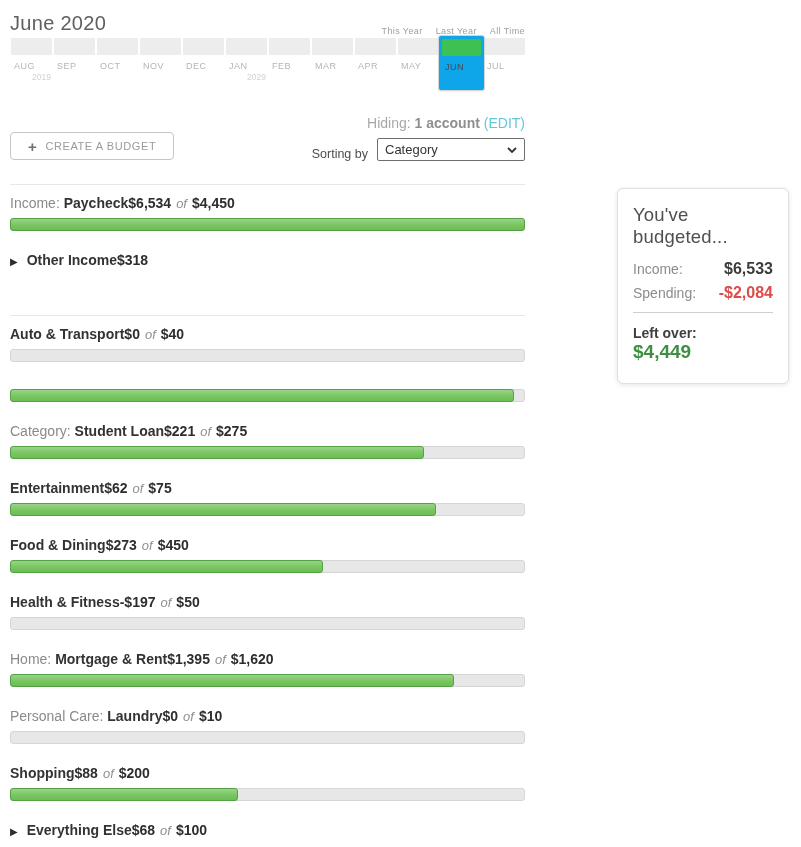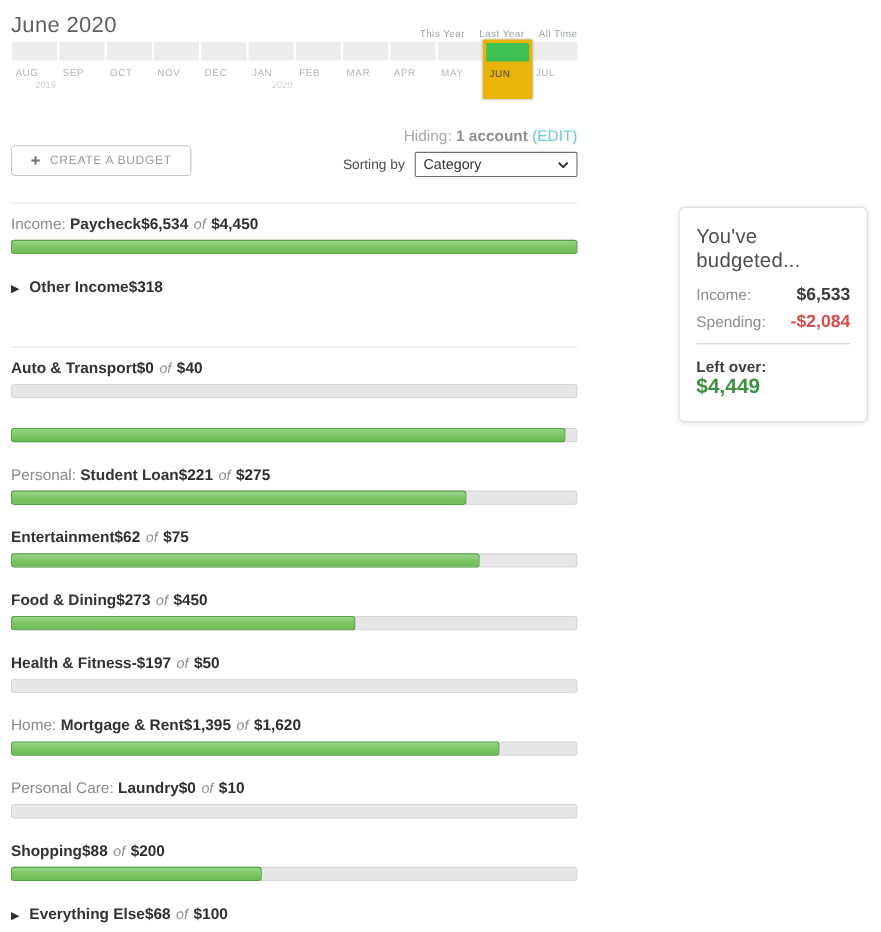--- a/index.html
+++ b/index.html
@@ -12,37 +12,37 @@
   .period-links { position: absolute; right: 0; top: 26px; display: flex; gap: 13px;
     font-size: 9px; color: #9aa2a2; letter-spacing: .4px; }
   .period-links span { cursor: pointer; }
 
   
   .timeline { display: flex; margin-top: 3px; height: 50px; align-items: flex-start; position: relative; }
   .m-cell { width: 43px; flex: 0 0 auto; padding: 0 1px; }
   .m-bar { height: 17px; background: #ededed; border-radius: 1px; }
   .m-label { margin-top: 6px; font-size: 9px; letter-spacing: .5px; color: #b5b5b5; padding-left: 3px; }
   .m-year { font-size: 8.5px; color: #d2d2d2; padding-left: 3px; margin-top: 1px; margin-left: 18px; }
-  .m-cell.selected { background: #eab308; border: 1px solid #d6d6d6; border-radius: 3px;
+  .m-cell.selected { background: #0ea5e9; border: 1px solid #d6d6d6; border-radius: 3px;
     padding: 3px 3px 18px 3px; margin: -3px -2px 0 -2px; width: 47px; position: relative; z-index: 2;
     box-shadow: 0 1px 2px rgba(0,0,0,.06); }
   .m-cell.selected .m-bar { background: #3ec153; }
   .m-cell.selected .m-label { color: #4a4a4a; }
 
   
   .controls { margin-top: 27px; display: flex; justify-content: space-between; align-items: flex-start; }
   .create-btn { margin-top: 17px; height: 28px; padding: 0 17px; background: #fff;
     border: 1px solid #c6c6c6; border-radius: 4px; font-family: inherit;
     font-size: 11px; letter-spacing: .6px; color: #9b9b9b; cursor: pointer; display: inline-flex; align-items: center; }
   .create-btn .plus { font-size: 15px; font-weight: 700; color: #6f6f6f; margin-right: 8px; line-height: 1; }
   .right-controls { text-align: right; }
   .hiding { font-size: 14px; color: #a8a8a8; }
   .hiding b { color: #8f8f8f; }
   .hiding a { color: #66c6dd; text-decoration: none; cursor: pointer; }
-  .sorting { margin-top: 7px; display: flex; align-items: center; justify-content: flex-end; }
+  .sorting { margin-top: 7px; display: flex; align-items: flex-end; justify-content: flex-end; }
   .sorting-label { font-size: 12.5px; color: #4d4d4d; margin-right: 9px; }
   .select-wrap { position: relative; }
   .select-wrap select { -webkit-appearance: none; appearance: none; width: 148px; height: 23px;
     border: 1px solid #6e6e6e; border-radius: 2px; background: #fff; font-family: inherit;
     font-size: 13px; color: #333; padding: 0 22px 0 7px; cursor: pointer; }
   .select-wrap svg { position: absolute; right: 8px; top: 9px; pointer-events: none; }
 
   
   .budget-list { margin-top: 23px; }
   .budget-group { border-top: 1px solid #e7e7e7; }
@@ -212,21 +212,21 @@
     </div>
   </div>
         <div class="b-row">
     <div class="track">
       <div class="fill" style="width: calc(97.8% + 2px);"></div>
     </div>
   </div>
         <div class="b-row">
     <div class="b-line">
       <span class="b-label">
-        <span class="prefix">Personal: </span><span class="nm">Student Loan</span>
+        <span class="prefix">Category: </span><span class="nm">Student Loan</span>
       </span>
       <span class="b-vals">
         <span class="spent">$221</span><span class="of">of</span><span class="budget">$275</span>
       </span>
     </div>
     <div class="track">
       <div class="fill" style="width: calc(80.4% + 2px);"></div>
     </div>
   </div>
         <div class="b-row">

